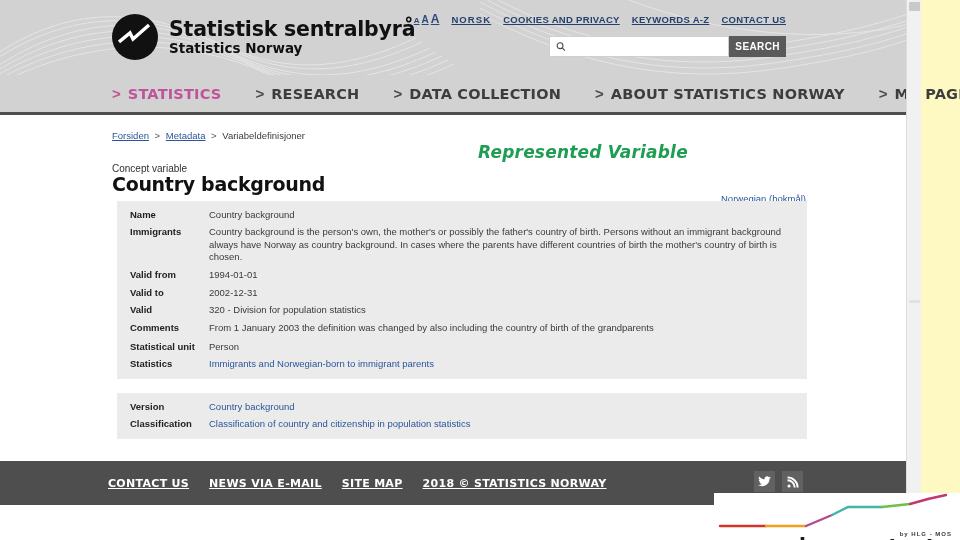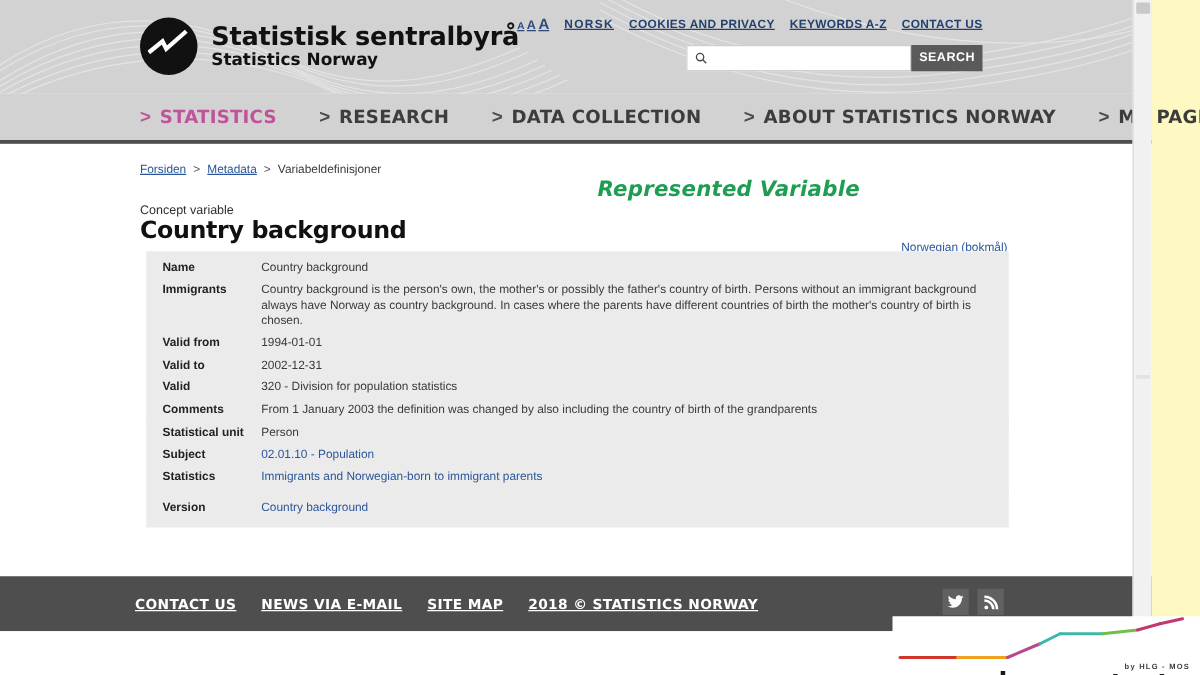--- a/index.html
+++ b/index.html
@@ -317,35 +317,35 @@
         <div class="pad-bot"></div>
       </div>
 
       <div class="tbl t2">
         <div class="pad-top"></div>
         <div class="row">
           <div class="k">Statistical unit</div>
           <div class="v">Person</div>
         </div>
         <div class="row">
-          <div class="k">Subject</div>
-          <div class="v link">02.01.10 - Population</div>
-        </div>
-        <div class="row">
           <div class="k">Statistics</div>
           <div class="v link">Immigrants and Norwegian-born to immigrant parents</div>
         </div>
         <div class="pad-bot"></div>
       </div>
 
       <div class="tbl t3">
         <div class="pad-top"></div>
         <div class="row">
           <div class="k">Version</div>
           <div class="v link">Country background</div>
+        </div>
+        <div class="row">
+          <div class="k">Classification</div>
+          <div class="v link">Classification of country and citizenship in population statistics</div>
         </div>
         <div class="pad-bot"></div>
       </div>
     </div>
 
     <div class="footer">
       <span class="foot-link">CONTACT US</span>
       <span class="foot-link">NEWS VIA E-MAIL</span>
       <span class="foot-link">SITE MAP</span>
       <span class="foot-link">2018 © STATISTICS NORWAY</span>

